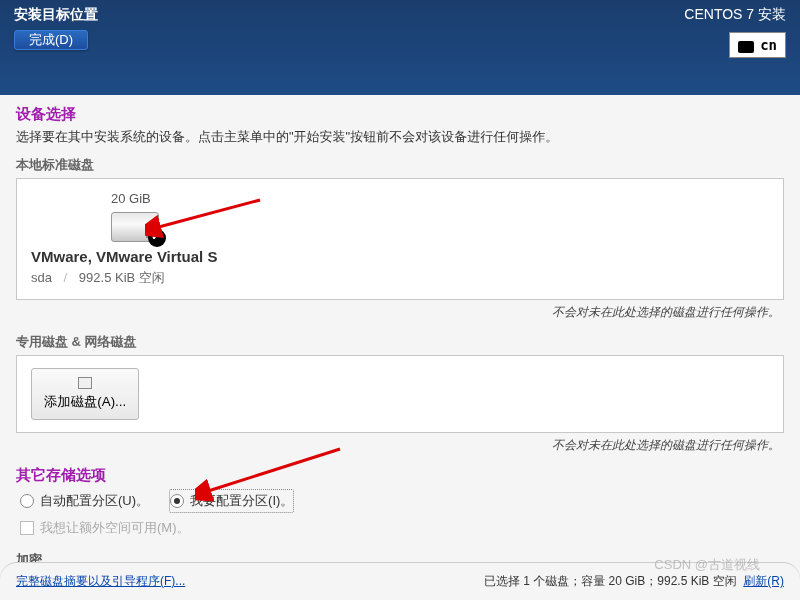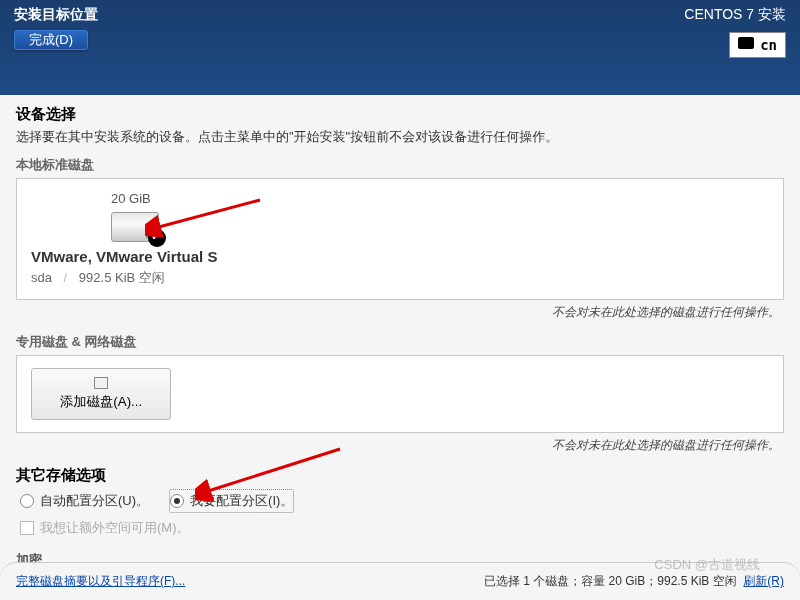--- a/index.html
+++ b/index.html
@@ -5,45 +5,45 @@
     * { margin: 0; padding: 0; box-sizing: border-box; font-family: "Microsoft YaHei", "PingFang SC", sans-serif; }
     body { width: 800px; height: 600px; overflow: hidden; background: #f5f5f5; color: #333; font-size: 13px; position: relative; }
     
     .header { background: linear-gradient(to bottom, #1a3d6d, #1e4b85); color: #fff; height: 95px; display: flex; justify-content: space-between; padding: 6px 14px 0 14px; }
     .header-left { display: flex; flex-direction: column; }
     .header-title { font-size: 14px; font-weight: bold; margin-bottom: 6px; }
     .done-btn { background: linear-gradient(to bottom, #2a6bc0, #1d4d9e); border: 1px solid #3a7dd6; color: #fff; padding: 0 14px; border-radius: 3px; font-size: 13px; cursor: pointer; align-self: flex-start; box-shadow: 0 1px 2px rgba(0,0,0,0.3); }
     .header-right { display: flex; flex-direction: column; align-items: flex-end; }
     .header-brand { font-size: 14px; margin-bottom: 8px; }
     .header-tools { display: flex; gap: 8px; align-items: center; }
-    .lang-box { background: #fff; color: #000; padding: 4px 8px; display: flex; align-items: flex-start; gap: 6px; border: 1px solid #888; }
+    .lang-box { background: #fff; color: #000; padding: 4px 8px; display: flex; align-items: flex-end; gap: 6px; border: 1px solid #888; }
     .kbd-icon { width: 16px; height: 12px; background: #000; border-radius: 2px; display: inline-block; }
     .lang-text { font-family: monospace; font-weight: bold; font-size: 14px; }
     .help-btn { background: #e8e8e8; border: 1px solid #aaa; padding: 6px 14px; border-radius: 3px; cursor: pointer; color: #333; }
     
     .content { padding: 10px 16px; overflow-y: auto; height: 488px; }
-    .section-title { font-size: 15px; font-weight: bold; color: #000000; margin-bottom: 4px; }
+    .section-title { font-size: 15px; font-weight: bold; color: #a21caf; margin-bottom: 4px; }
     .section-desc { font-size: 13px; color: #333; margin-bottom: 10px; }
     
     .subsection-label { font-size: 13px; font-weight: bold; color: #666; margin-bottom: 4px; }
     
     .disk-panel { border: 1px solid #c8c8c8; background: #fff; padding: 12px 14px; margin-bottom: 4px; position: relative; }
     .disk-size { text-align: left; margin-left: 80px; font-size: 13px; color: #555; margin-bottom: 6px; }
     .disk-icon-wrap { margin-left: 80px; margin-bottom: 6px; position: relative; width: 50px; }
     .disk-icon { width: 48px; height: 30px; background: linear-gradient(to bottom, #e8e8e8 0%, #fafafa 40%, #c8c8c8 100%); border: 1px solid #999; border-radius: 3px; position: relative; }
     .disk-icon::before { content:""; position:absolute; bottom:3px; right:6px; width:6px; height:3px; background:#888; }
     .disk-check { position: absolute; bottom: -5px; right: -5px; width: 18px; height: 18px; background: #000; border-radius: 50%; }
     .disk-check::after { content: "✓"; color: #fff; font-size: 12px; font-weight: bold; position: absolute; top: 0; left: 3px; }
     .disk-name { font-weight: bold; font-size: 15px; color: #333; margin-bottom: 4px; }
     .disk-info { font-size: 13px; color: #666; }
     .disk-info .sep { margin: 0 8px; color: #bbb; }
     
     .note-right { text-align: right; font-size: 12px; color: #444; font-style: italic; margin-bottom: 12px; padding-right: 4px; }
     
-    .add-disk-btn { border: 1px solid #b8b8b8; background: linear-gradient(to bottom, #fafafa, #e8e8e8); padding: 8px 28px; border-radius: 3px; cursor: pointer; display: inline-flex; flex-direction: column; align-items: center; gap: 4px; }
+    .add-disk-btn { border: 1px solid #b8b8b8; background: linear-gradient(to bottom, #fafafa, #e8e8e8); padding: 8px 12px; border-radius: 3px; cursor: pointer; display: inline-flex; flex-direction: column; align-items: center; gap: 4px; }
     .add-disk-btn .sq { width: 14px; height: 12px; border: 1px solid #888; background: #f0f0f0; }
     
     .storage-section { margin-top: 8px; }
     .part-label { font-weight: bold; color: #555; margin-bottom: 6px; font-size: 13px; }
     .radio-row { display: flex; align-items: center; gap: 20px; margin-bottom: 6px; margin-left: 4px; }
     .radio-opt { display: flex; align-items: center; gap: 6px; cursor: pointer; }
     .radio-btn { width: 14px; height: 14px; border: 1px solid #888; border-radius: 50%; display: inline-flex; align-items: center; justify-content: center; background: #fff; }
     .radio-btn.sel .dot { width: 6px; height: 6px; background: #333; border-radius: 50%; }
     .radio-opt.selected { border: 1px dotted #888; padding: 2px 0; border-radius: 2px; }
     .checkbox-row { display: flex; align-items: center; gap: 6px; margin-left: 4px; margin-top: 6px; color: #aaa; }

